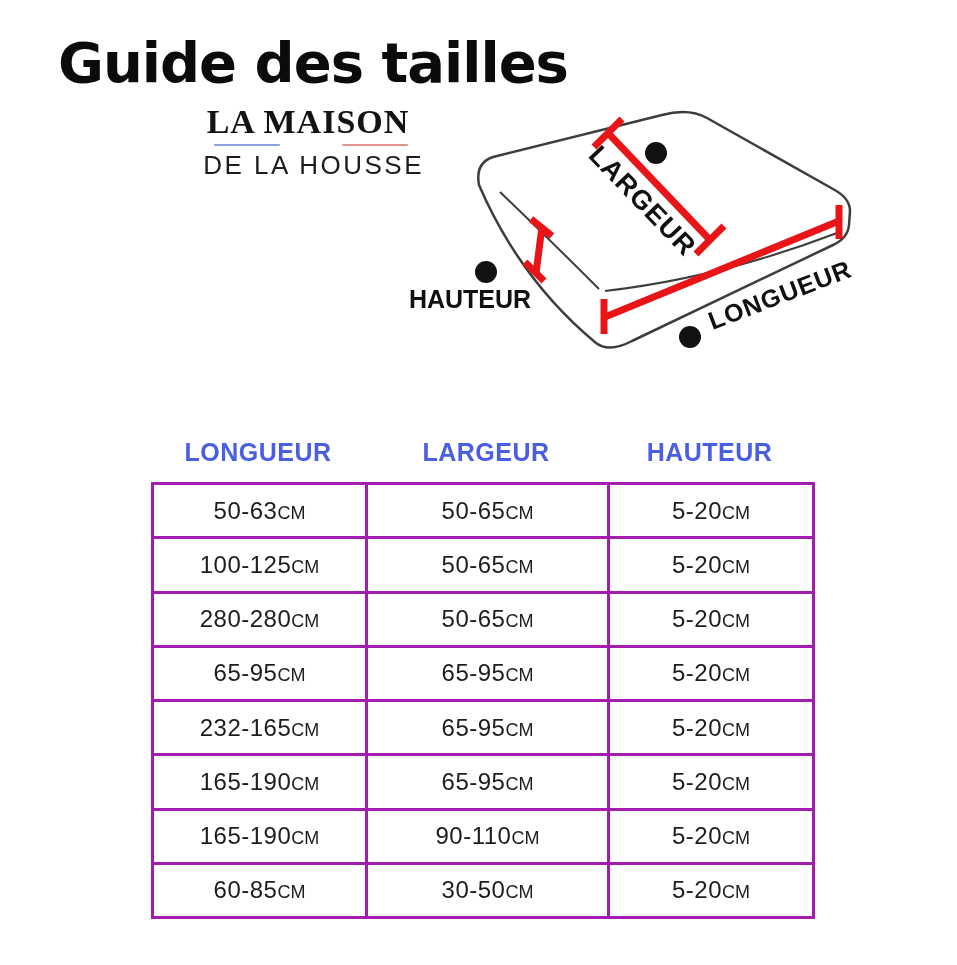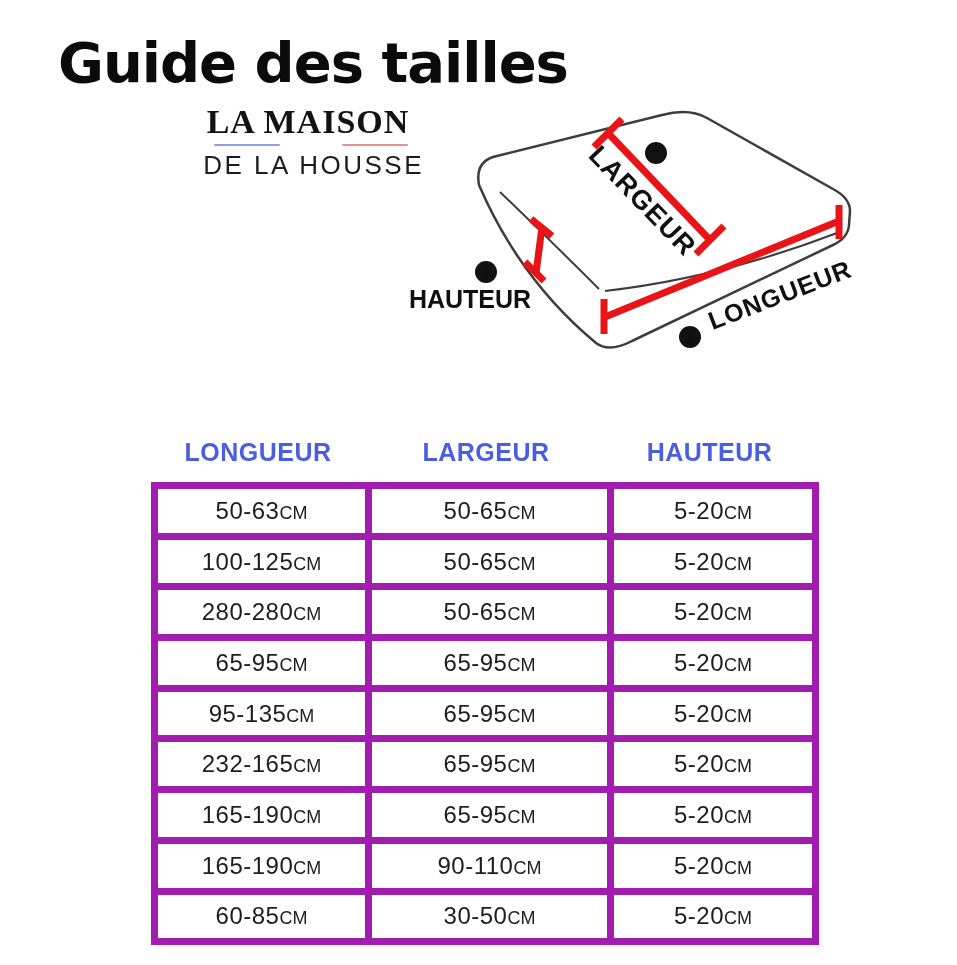--- a/index.html
+++ b/index.html
@@ -40,21 +40,21 @@
     display:grid;grid-template-columns:214px 242px 205px;
   }
   .col-headers div{
     text-align:center;font-size:25px;font-weight:700;color:#4a5ee4;letter-spacing:0.5px;
   }
   .size-table{
     position:absolute;left:151px;top:482px;width:661px;height:437px;
     border-collapse:collapse;table-layout:fixed;
   }
   .size-table td{
-    border:7px solid #a21caf;text-align:center;vertical-align:middle;
+    border:3px solid #a21caf;text-align:center;vertical-align:middle;
     font-size:24px;color:#1d1d1d;letter-spacing:0.5px;height:43.7px;padding:0;
   }
   .size-table .cm{font-size:18px;letter-spacing:0;}
 </style>
 </head>
 <body>
 
 <div class="page">
 
   <h1 class="title">Guide des tailles</h1>
@@ -130,25 +130,20 @@
           <td><span>280-280</span><span class="cm">CM</span></td>
           <td><span>50-65</span><span class="cm">CM</span></td>
           <td><span>5-20</span><span class="cm">CM</span></td>
         </tr>
         <tr>
           <td><span>65-95</span><span class="cm">CM</span></td>
           <td><span>65-95</span><span class="cm">CM</span></td>
           <td><span>5-20</span><span class="cm">CM</span></td>
         </tr>
         <tr>
-          <td><span>95-135</span><span class="cm">CM</span></td>
-          <td><span>65-95</span><span class="cm">CM</span></td>
-          <td><span>5-20</span><span class="cm">CM</span></td>
-        </tr>
-        <tr>
           <td><span>232-165</span><span class="cm">CM</span></td>
           <td><span>65-95</span><span class="cm">CM</span></td>
           <td><span>5-20</span><span class="cm">CM</span></td>
         </tr>
         <tr>
           <td><span>165-190</span><span class="cm">CM</span></td>
           <td><span>65-95</span><span class="cm">CM</span></td>
           <td><span>5-20</span><span class="cm">CM</span></td>
         </tr>
         <tr>

